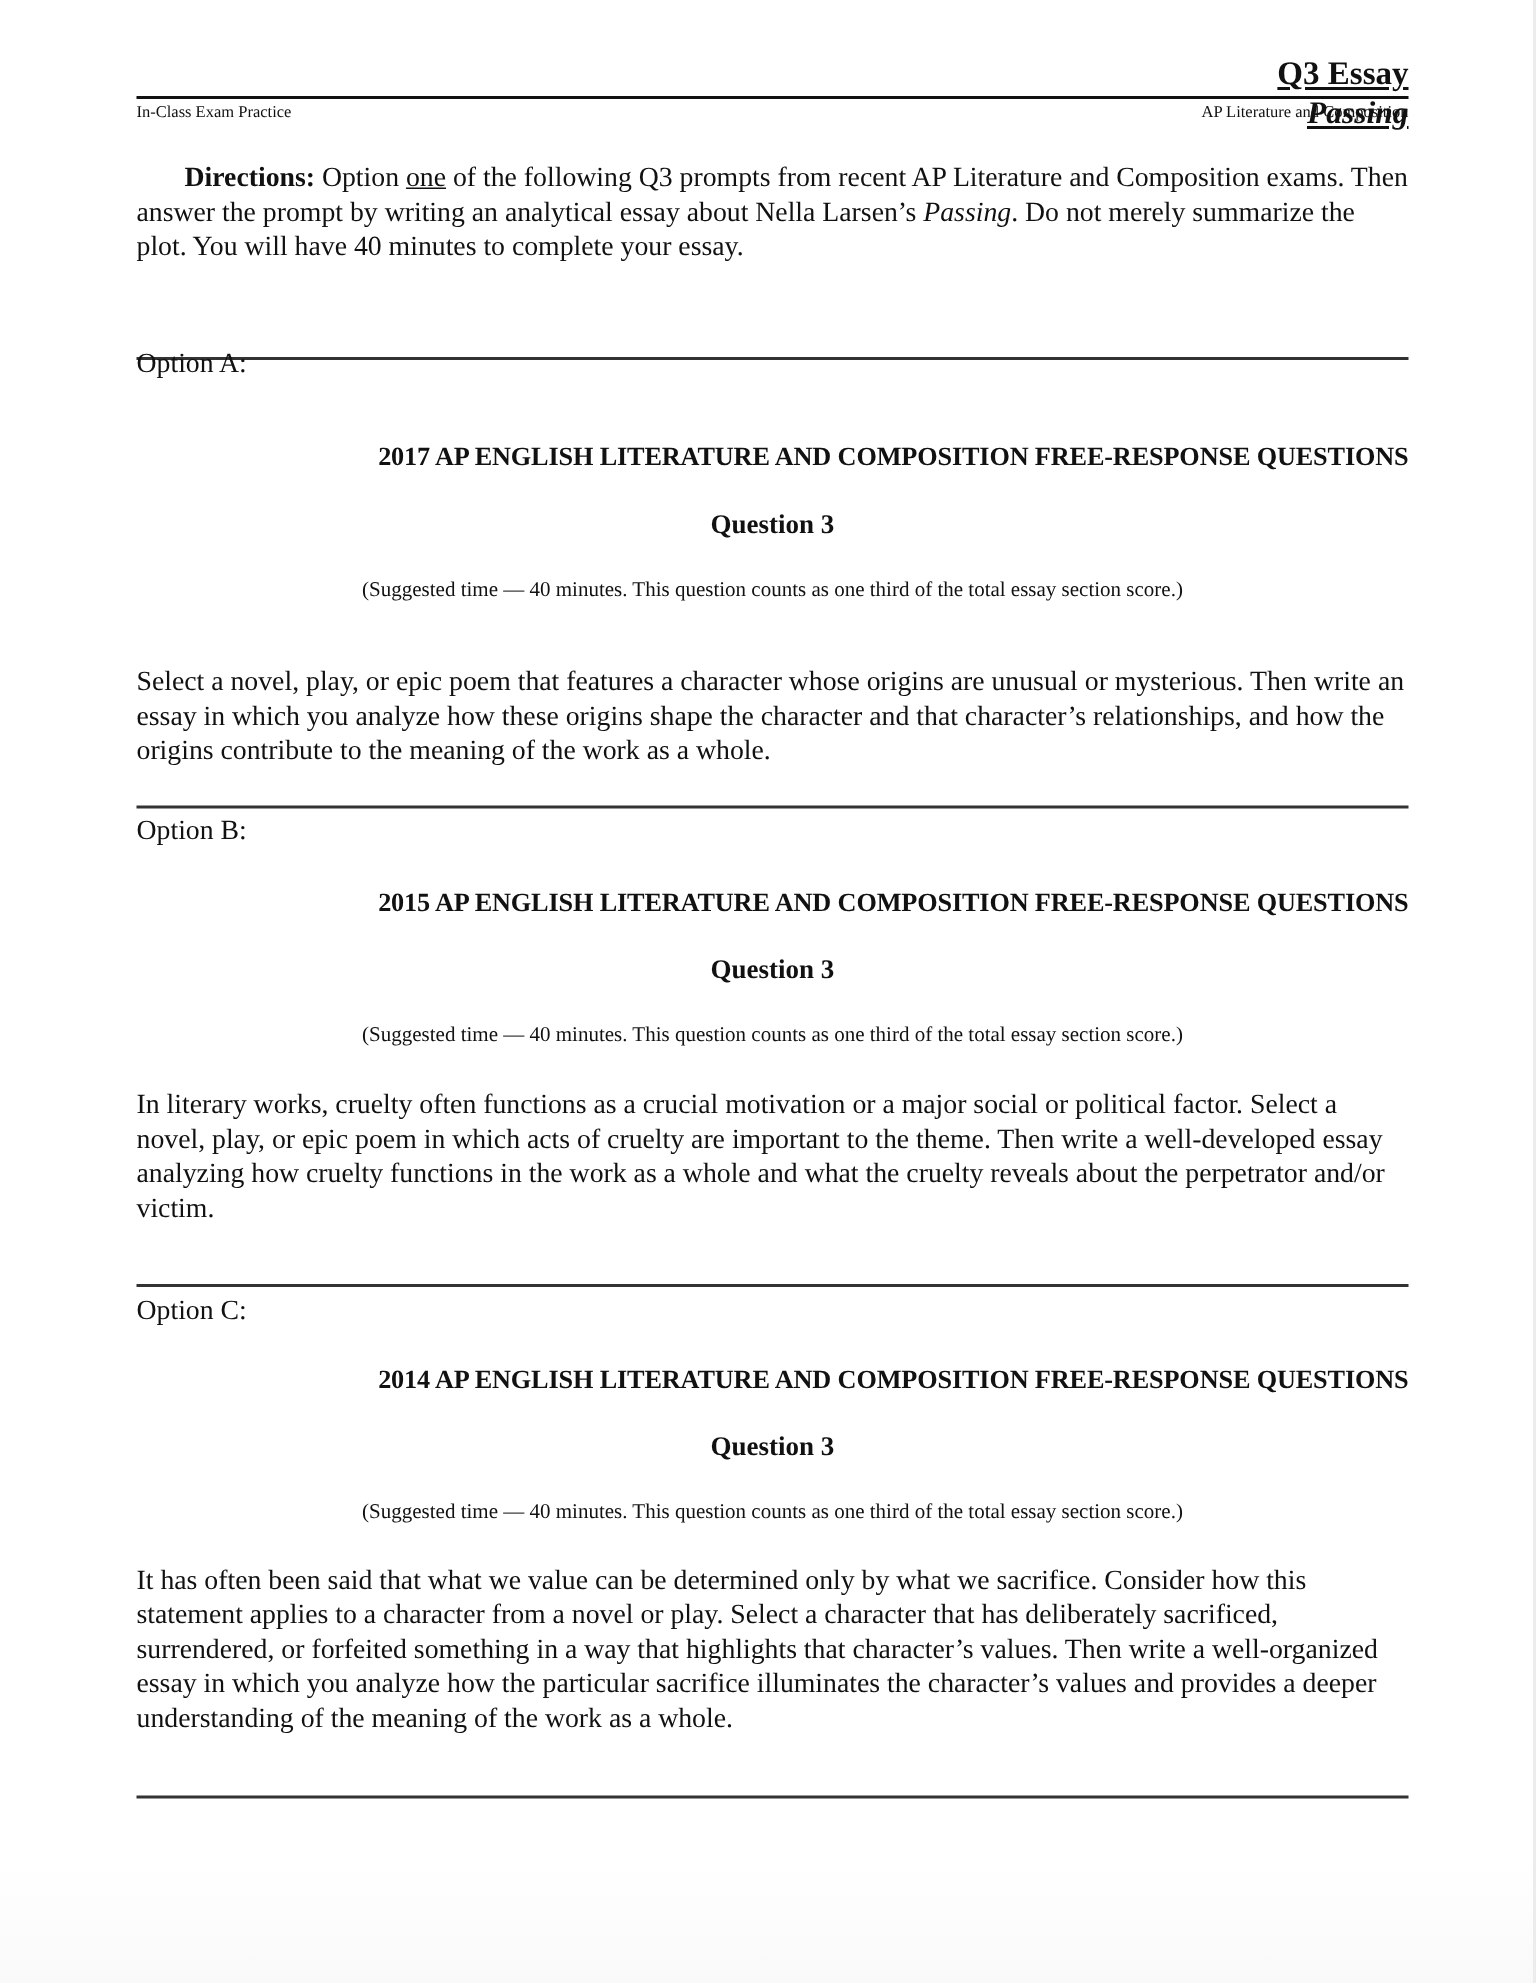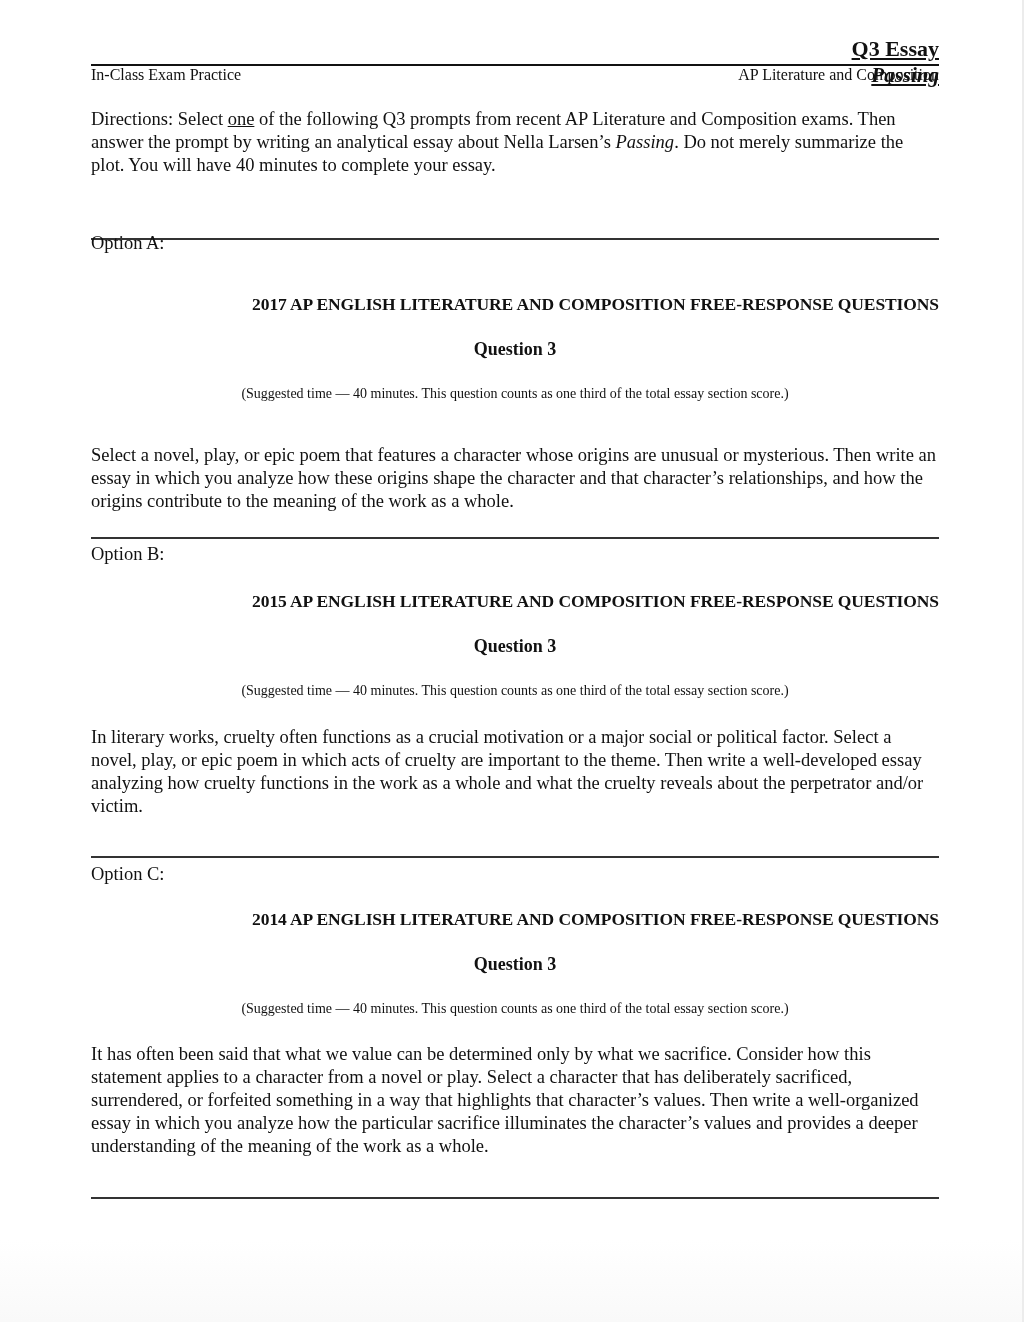--- a/index.html
+++ b/index.html
@@ -10,24 +10,24 @@
     color: #111;
     position: relative;
   }
   .right-edge { position: absolute; top: 0; right: 0; width: 2px; height: 1322px; background: #ececec; }
   .page { position: absolute; left: 91px; top: 0; width: 848px; }
 
   .hdr-row { position: absolute; left: 0; width: 848px; display: flex; justify-content: space-between; align-items: flex-end; }
   .hdr-top { top: 36px; height: 28px; border-bottom: 2px solid #111; flex-direction: column; }
   .hdr-title { font-size: 22px; font-weight: bold; text-decoration: underline; line-height: 26px; }
   .hdr-book { font-size: 21px; font-weight: bold; font-style: italic; text-decoration: underline; line-height: 26px; }
-  .hdr-sub { top: 64px; font-size: 16px; line-height: 22px; }
+  .hdr-sub { top: 64px; font-size: 11px; line-height: 22px; }
 
   .directions { position: absolute; top: 108px; left: 0; width: 848px; font-size: 18.5px; line-height: 23px; }
-  .directions b { font-weight: normal; }
+  .directions b { font-weight: bold; margin-left: 32px; }
   .directions u { text-decoration: underline; }
 
   .rule { position: absolute; left: 0; width: 848px; height: 2px; background: #333; }
   .opt-label { position: absolute; left: 0; font-size: 18.5px; line-height: 22px; }
   .exam-title { position: absolute; left: 0; width: 848px; text-align: right; font-size: 17.5px; font-weight: bold; line-height: 22px; letter-spacing: -0.1px; }
   .q-num { position: absolute; left: 0; width: 848px; text-align: center; font-size: 18px; font-weight: bold; line-height: 22px; }
   .suggest { position: absolute; left: 0; width: 848px; text-align: center; font-size: 14px; line-height: 22px; font-family: Liberation Serif, serif; }
   .prompt { position: absolute; left: 0; width: 848px; font-size: 18.5px; line-height: 23px; }
 </style>
 </head>
@@ -39,21 +39,21 @@
 
   <div class="hdr-row hdr-top">
     <span class="hdr-title">Q3 Essay</span>
     <span class="hdr-book">Passing</span>
   </div>
   <div class="hdr-row hdr-sub">
     <span>In-Class Exam Practice</span>
     <span>AP Literature and Composition</span>
   </div>
 
-  <div class="directions"><b>Directions:</b><span> Select </span><u>one</u><span> of the following Q3 prompts from recent AP Literature and Composition exams. Then answer the prompt by writing an analytical essay about Nella Larsen’s </span><i>Passing</i><span>. Do not merely summarize the plot. You will have 40 minutes to complete your essay.</span></div>
+  <div class="directions"><b>Directions:</b><span> Option </span><u>one</u><span> of the following Q3 prompts from recent AP Literature and Composition exams. Then answer the prompt by writing an analytical essay about Nella Larsen’s </span><i>Passing</i><span>. Do not merely summarize the plot. You will have 40 minutes to complete your essay.</span></div>
 
   <div class="rule" style="top:238px"></div>
   <div class="opt-label" style="top:232px">Option A:</div>
   <div class="exam-title" style="top:293px">2017 AP ENGLISH LITERATURE AND COMPOSITION FREE-RESPONSE QUESTIONS</div>
   <div class="q-num" style="top:338px">Question 3</div>
   <div class="suggest" style="top:383px">(Suggested time — 40 minutes. This question counts as one third of the total essay section score.)</div>
   <div class="prompt" style="top:444px">Select a novel, play, or epic poem that features a character whose origins are unusual or mysterious. Then write an essay in which you analyze how these origins shape the character and that character’s relationships, and how the origins contribute to the meaning of the work as a whole.</div>
 
   <div class="rule" style="top:537px"></div>
   <div class="opt-label" style="top:543px">Option B:</div>

